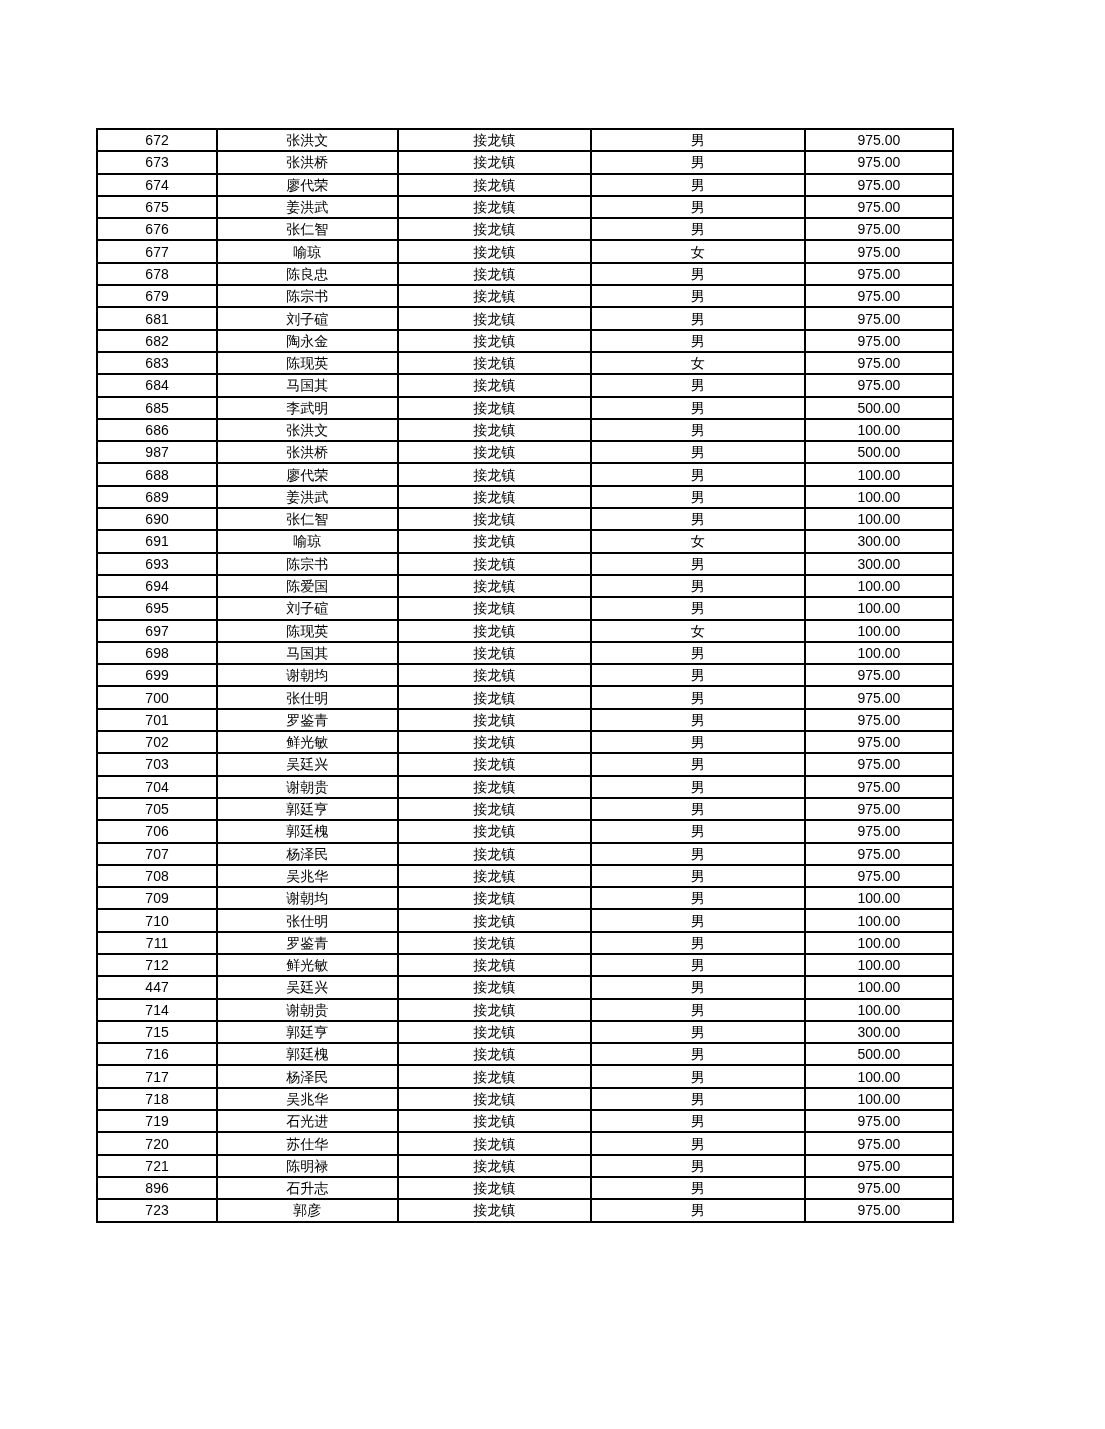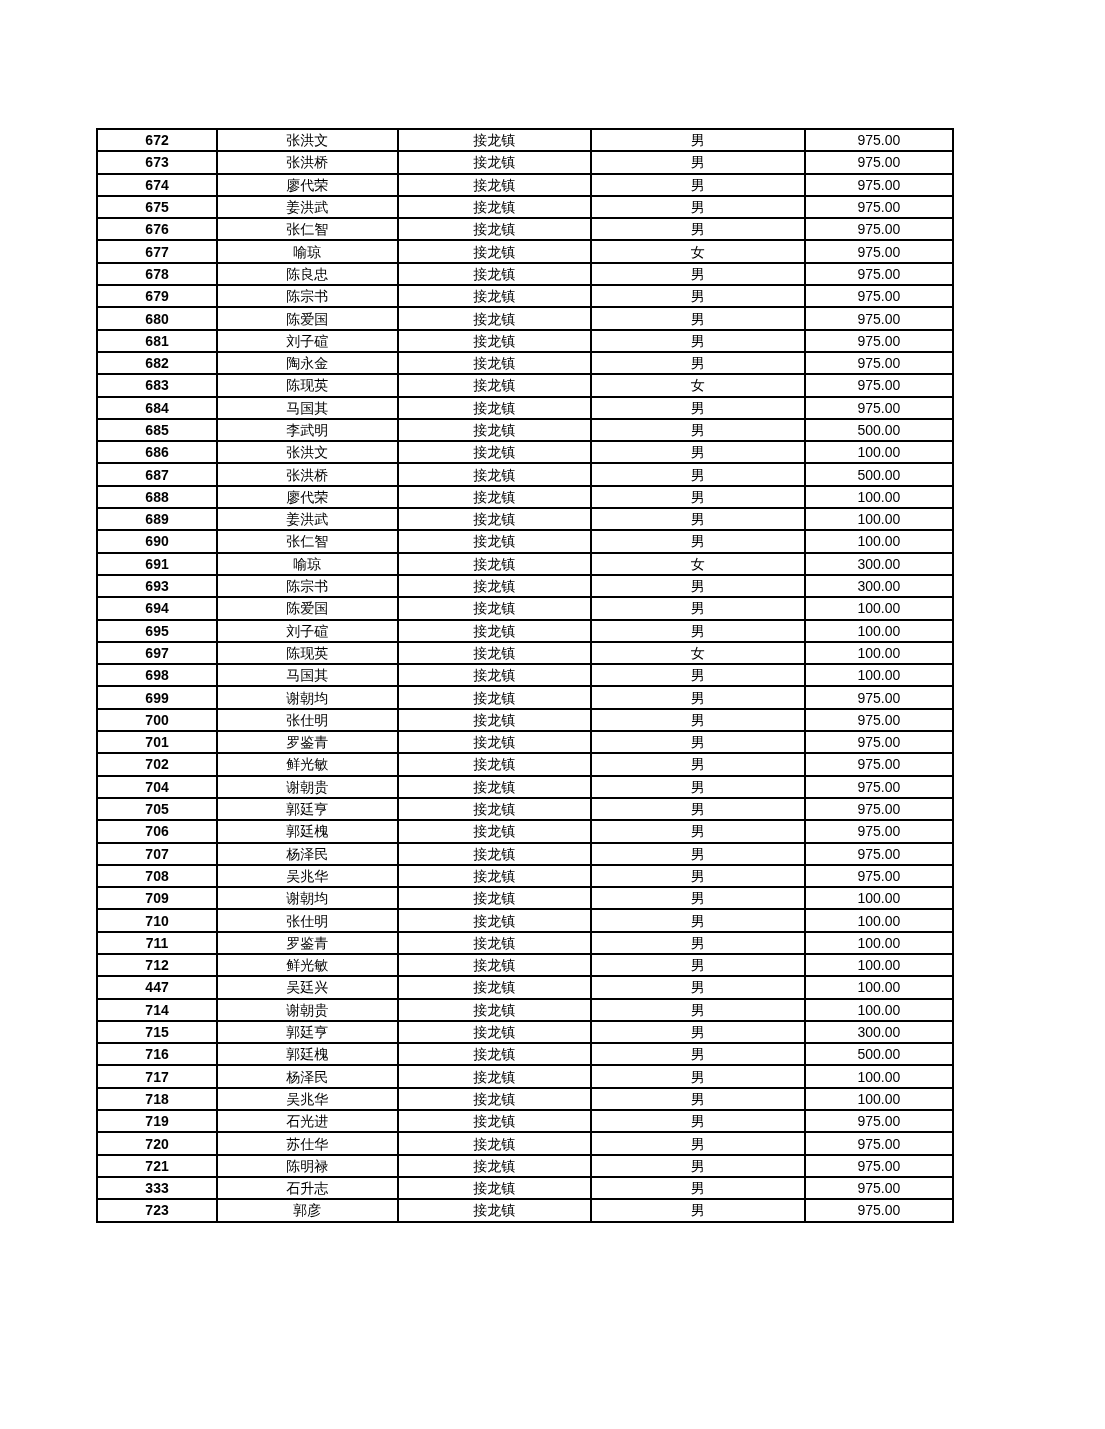--- a/index.html
+++ b/index.html
@@ -27,21 +27,21 @@
     height: 20.3px;
     padding: 0;
     text-align: center;
     vertical-align: middle;
     font-size: 14px;
     line-height: 1;
     color: #000000;
     overflow: hidden;
     white-space: nowrap;
   }
-  .col-index  { width: 115px; font-weight: bold;  }
+  .col-index  { width: 115px;  }
   .col-name   { width: 173px; }
   .col-town   { width: 185px; }
   .col-gender { width: 205px; }
   .col-amount { width: 142px; }
 </style>
 </head>
 <body>
 
 <div class="page">
   <table class="data-table">
@@ -110,27 +110,20 @@
   </tr>
 
   <tr>
     <td class="col-index">679</td>
     <td class="col-name">陈宗书</td>
     <td class="col-town">接龙镇</td>
     <td class="col-gender">男</td>
     <td class="col-amount">975.00</td>
   </tr>
 
-  <tr>
-    <td class="col-index">680</td>
-    <td class="col-name">陈爱国</td>
-    <td class="col-town">接龙镇</td>
-    <td class="col-gender">男</td>
-    <td class="col-amount">975.00</td>
-  </tr>
 
   <tr>
     <td class="col-index">681</td>
     <td class="col-name">刘子碹</td>
     <td class="col-town">接龙镇</td>
     <td class="col-gender">男</td>
     <td class="col-amount">975.00</td>
   </tr>
 
   <tr>
@@ -167,21 +160,21 @@
 
   <tr>
     <td class="col-index">686</td>
     <td class="col-name">张洪文</td>
     <td class="col-town">接龙镇</td>
     <td class="col-gender">男</td>
     <td class="col-amount">100.00</td>
   </tr>
 
   <tr>
-    <td class="col-index">687</td>
+    <td class="col-index">987</td>
     <td class="col-name">张洪桥</td>
     <td class="col-town">接龙镇</td>
     <td class="col-gender">男</td>
     <td class="col-amount">500.00</td>
   </tr>
 
   <tr>
     <td class="col-index">688</td>
     <td class="col-name">廖代荣</td>
     <td class="col-town">接龙镇</td>
@@ -280,20 +273,27 @@
   </tr>
 
   <tr>
     <td class="col-index">702</td>
     <td class="col-name">鲜光敏</td>
     <td class="col-town">接龙镇</td>
     <td class="col-gender">男</td>
     <td class="col-amount">975.00</td>
   </tr>
 
+  <tr>
+    <td class="col-index">703</td>
+    <td class="col-name">吴廷兴</td>
+    <td class="col-town">接龙镇</td>
+    <td class="col-gender">男</td>
+    <td class="col-amount">975.00</td>
+  </tr>
 
   <tr>
     <td class="col-index">704</td>
     <td class="col-name">谢朝贵</td>
     <td class="col-town">接龙镇</td>
     <td class="col-gender">男</td>
     <td class="col-amount">975.00</td>
   </tr>
 
   <tr>
@@ -426,21 +426,21 @@
 
   <tr>
     <td class="col-index">721</td>
     <td class="col-name">陈明禄</td>
     <td class="col-town">接龙镇</td>
     <td class="col-gender">男</td>
     <td class="col-amount">975.00</td>
   </tr>
 
   <tr>
-    <td class="col-index">333</td>
+    <td class="col-index">896</td>
     <td class="col-name">石升志</td>
     <td class="col-town">接龙镇</td>
     <td class="col-gender">男</td>
     <td class="col-amount">975.00</td>
   </tr>
 
   <tr>
     <td class="col-index">723</td>
     <td class="col-name">郭彦</td>
     <td class="col-town">接龙镇</td>

